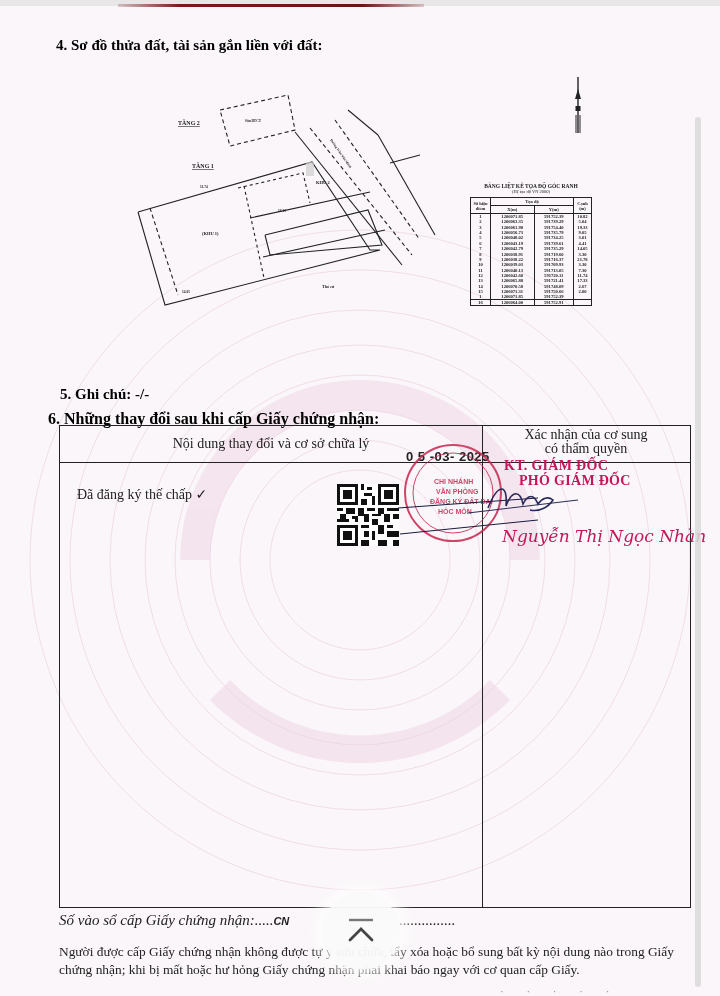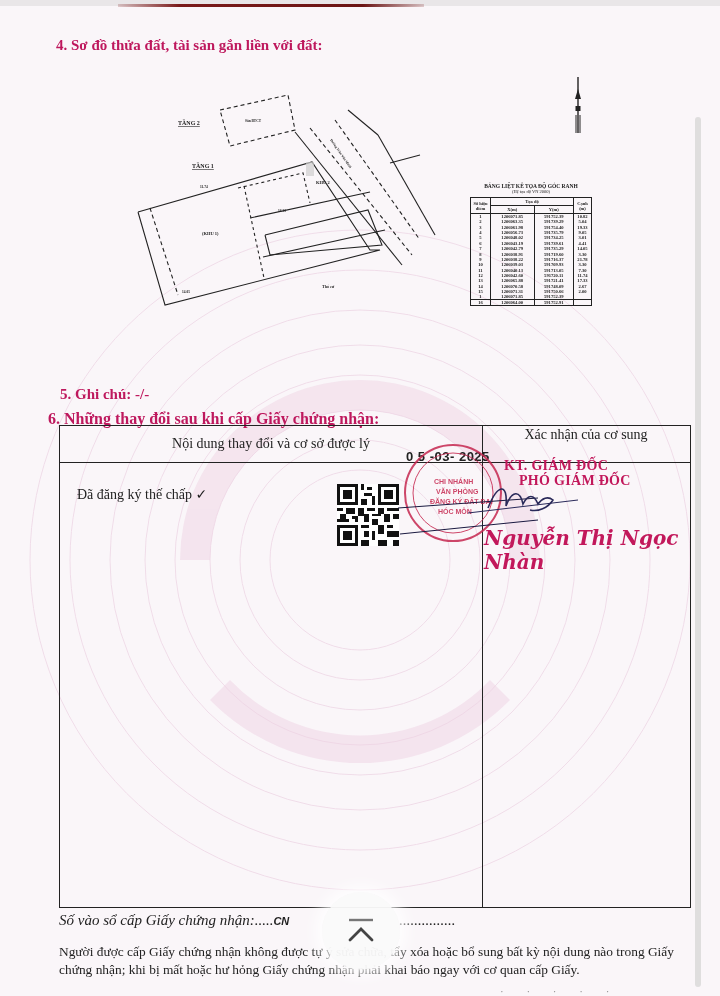--- a/index.html
+++ b/index.html
@@ -17,21 +17,21 @@
   }
   .top-edge {
     position: absolute; left: 0; top: 0; width: 720px; height: 6px;
     background: #e9e6e8;
   }
   .top-rule {
     position: absolute; left: 118px; top: 4px; width: 306px; height: 3px;
     background: linear-gradient(90deg, rgba(120,20,20,0.2), #7a1a1a 20%, #6b1414 80%, rgba(120,20,20,0.2));
   }
   .heading {
-    position: absolute; font-weight: bold; font-size: 15px; color: #be185d;
+    position: absolute; font-weight: bold; font-size: 15px; color: #000000;
     font-family: "Liberation Serif", serif;
   }
   #h4 { left: 56px; top: 37px; }
   #h5 { left: 60px; top: 386px; }
   #h6 { left: 48px; top: 410px; font-size: 16px; }
 
   
   .plot-svg { position: absolute; left: 120px; top: 80px; }
   .north-arrow { position: absolute; left: 570px; top: 75px; }
 
@@ -74,22 +74,22 @@
   .qr { position: absolute; left: 277px; top: 58px; width: 62px; height: 62px; }
 
   .stamp { position: absolute; left: 398px; top: 440px; width: 140px; height: 106px; }
   .sig-title {
     position: absolute; color: #c2185b; font-weight: bold; font-size: 14px;
     font-family: "Liberation Serif", serif; letter-spacing: 0.3px;
   }
   #sig1 { left: 504px; top: 458px; text-align: right; }
   #sig2 { left: 519px; top: 473px; }
   .sig-name {
-    position: absolute; left: 484px; top: 526px; color: #c2185b; font-style: italic; font-weight: bold;
-    font-size: 20px; font-family: "DejaVu Serif", serif;
+    position: absolute; left: 484px; top: 526px; color: #c2185b; font-style: italic; font-weight: normal;
+    font-size: 17px; font-family: "DejaVu Serif", serif; padding-left: 18px;
   }
   .sig-scrawl { position: absolute; left: 468px; top: 478px; }
 
   
   .reg-line { position: absolute; left: 59px; top: 912px; font-size: 15px; color: #222; font-style: italic; }
   .reg-line b { font-family: "Liberation Sans", sans-serif; font-size: 11px; }
   .note { position: absolute; left: 59px; top: 943px; width: 640px; font-size: 13.4px; line-height: 18px; color: #222; }
 
   
   .scrollbar {
@@ -293,23 +293,24 @@
       </tbody>
   </table>
 </div>
 
 <div class="heading" id="h5">5. Ghi chú: -/-</div>
 <div class="heading" id="h6">6. Những thay đổi sau khi cấp Giấy chứng nhận:</div>
 
 <div class="changes">
   <div class="col-div"></div>
   <div class="row-div"></div>
-  <div class="hdr-left">Nội dung thay đổi và cơ sở được lý</div>
+  <div class="hdr-left">Nội dung thay đổi và cơ sở chữa lý</div>
   <div class="hdr-right">
     <div>Xác nhận của cơ sung</div>
+    <div>có thẩm quyền</div>
   </div>
   <div class="entry-date">0 5 -03- 2025</div>
   <div class="entry-text">
     <span>Đã đăng ký thế chấp</span>
     <span class="entry-mark">✓</span>
   </div>
   <svg class="qr" viewBox="0 0 21 21" shape-rendering="crispEdges">
     <rect width="21" height="21" fill="#fff"></rect>
     <g fill="#111">
       <rect x="0" y="0" width="7" height="7"></rect>

